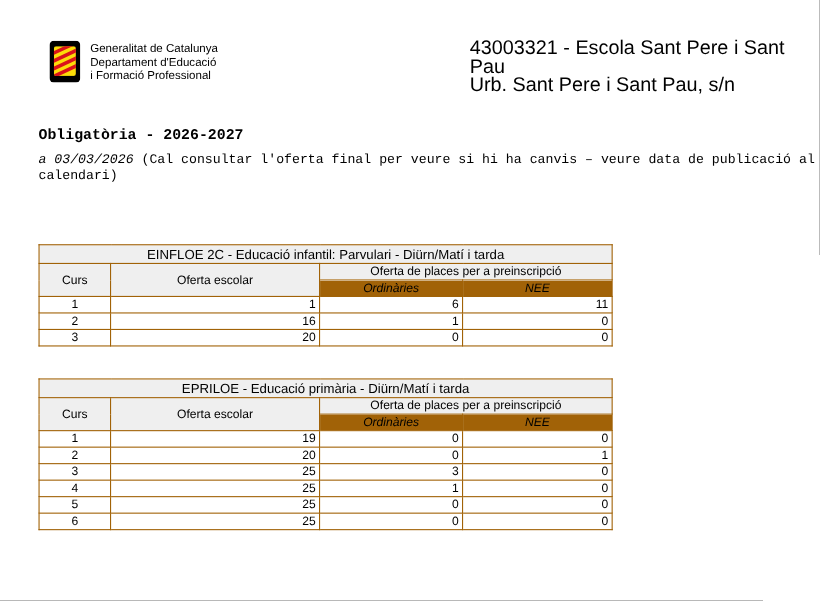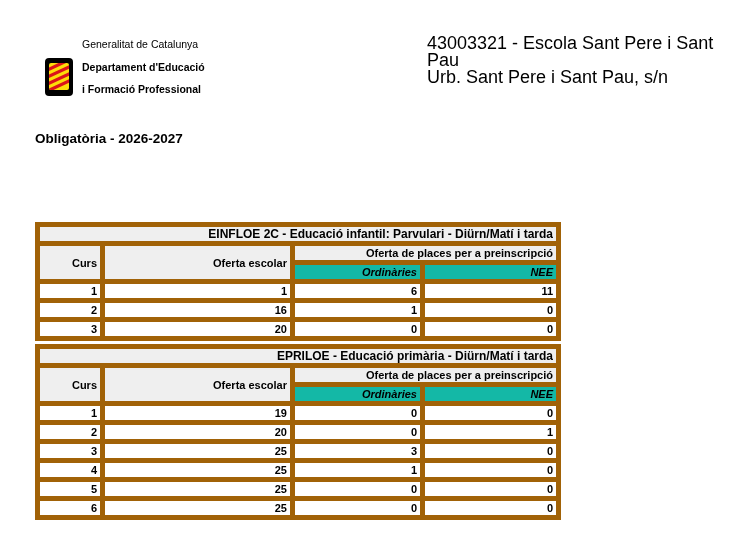--- a/index.html
+++ b/index.html
@@ -4,48 +4,48 @@
 <style>
   * { margin:0; padding:0; box-sizing:border-box; }
   html,body { background:#888; }
   body { font-family:"Liberation Sans", sans-serif; color:#000; }
   .page {
     position:relative; width:745px; height:546px; background:#ffffff;
     overflow:hidden; margin:0 auto;
   }
 
   
-  .logo-block { position:absolute; left:45px; top:36px; display:flex; gap:9px; align-items:flex-end; }
+  .logo-block { position:absolute; left:45px; top:36px; display:flex; gap:9px; align-items:center; }
   .org-text { font-size:10.5px; line-height:12.5px; padding-top:2px; letter-spacing:0; }
-  .org-line2, .org-line3 { font-weight:bold;margin-top:10px; }
+  .org-line2, .org-line3 { font-weight:normal; }
 
   .school-block { position:absolute; left:427px; top:35px; font-size:18px; line-height:17px; }
 
   
-  .title-block { position:absolute; left:35px; top:130px; }
+  .title-block { position:absolute; left:35px; top:115px;font-family:Liberation Mono, monospace; }
   .title-line { font-size:13.5px; font-weight:bold; line-height:18px; }
   .note-line { margin-top:5px; font-size:12px; line-height:15px; }
   .note-date { font-style:italic; }
 
   
   .offer-table {
     position:absolute; left:35px; width:521px;
     border-collapse:collapse; table-layout:fixed;
     font-size:11px; color:#000;
   }
   .offer-table th, .offer-table td {
-    border:5px solid #a16207; overflow:hidden; white-space:nowrap;
-    font-weight:bold; line-height:12px; padding:1px 3px;text-align:right;
+    border:1px solid #a16207; overflow:hidden; white-space:nowrap;
+    font-weight:normal; line-height:12px; padding:1px 3px;
   }
   .t-title {
     background:#efefef; font-weight:bold; font-size:12px;
     text-align:center; height:17px; white-space:pre;
   }
   .h-curs, .h-oferta, .h-pre { background:#efefef; font-weight:bold; text-align:center; height:14px; }
-  .h-ord, .h-nee { background:#14b8a6; font-style:italic; text-align:center; height:14px; }
+  .h-ord, .h-nee { background:#a16207; font-style:italic; text-align:center; height:14px; }
   .offer-table tbody td { height:14px; background:#ffffff; }
   .cell-curs { text-align:center; }
   .cell-oferta, .cell-ordinaries, .cell-nee { text-align:right; }
   #table-infantil { top:222px; }
   #table-primaria { top:344px;padding-left:43px; }
 </style>
 </head>
 <body>
 
 <div class="page">
@@ -75,20 +75,23 @@
     </div>
   </div>
 
   <div class="school-block">
     <div>43003321 - Escola Sant Pere i Sant Pau</div>
     <div>Urb. Sant Pere i Sant Pau, s/n</div>
   </div>
 
   <div class="title-block">
     <div class="title-line">Obligatòria - 2026-2027</div>
+    <div class="note-line">
+      <span class="note-date">a 03/03/2026 </span><span>(Cal consultar l'oferta final per veure si hi ha canvis – veure data de publicació al calendari)</span>
+    </div>
   </div>
 
   <table class="offer-table" id="table-infantil">
     <colgroup>
       <col style="width:65px">
         <col style="width:190px">
         <col style="width:130px">
         <col style="width:136px">
     </colgroup>
     <thead>

